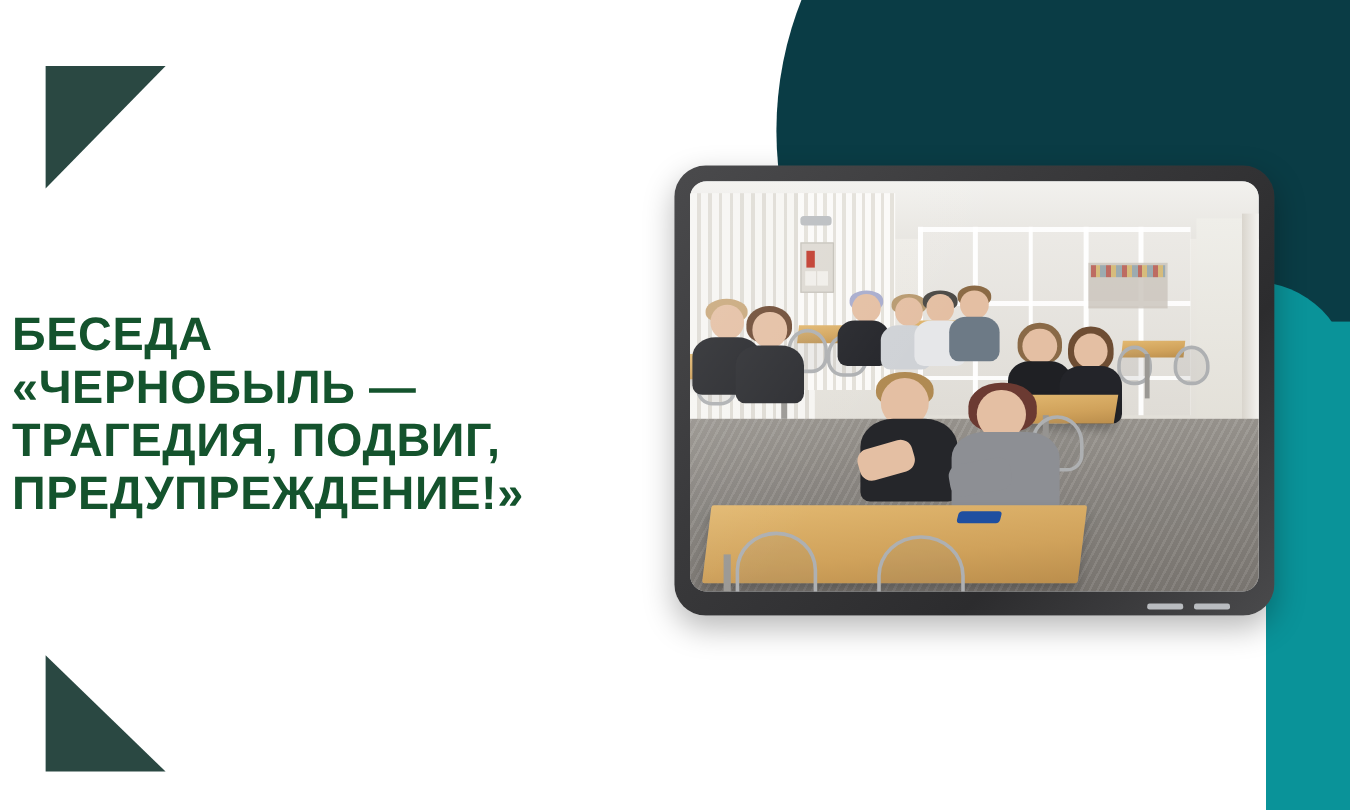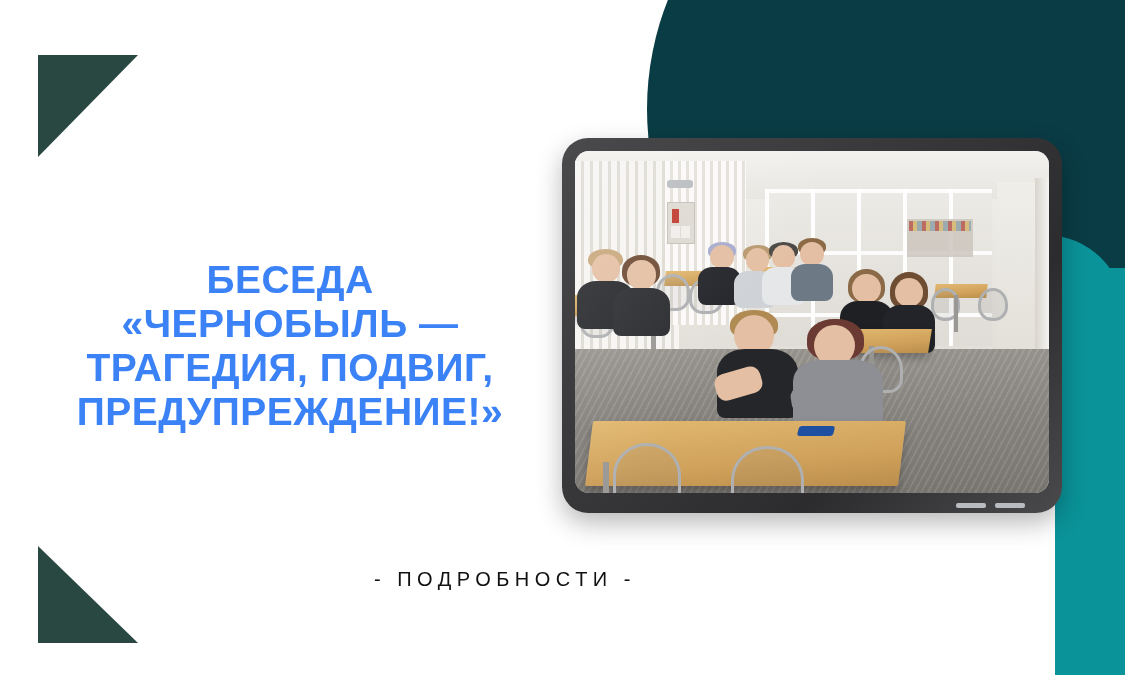--- a/index.html
+++ b/index.html
@@ -73,22 +73,22 @@
     height: 440px;
     background: #ffffff;
   }
 
   
   #headline {
     position: absolute;
     left: 10px;
     top: 258px;
     width: 560px;
-    text-align: center;
-    color: #3b82f6;
+    text-align: left;
+    color: #14532d;
     font-family: "Liberation Sans", sans-serif;
     font-weight: bold;
     font-size: 39px;
     line-height: 1.13;
     letter-spacing: 0.5px;
     white-space: pre-line;
   }
 
   #subtitle {
     position: absolute;
@@ -329,21 +329,20 @@
   <div class="shape" id="circle-dark-teal"></div>
   <div class="shape" id="block-teal-curve"></div>
   <div class="shape" id="teal-mask-left"></div>
   <div class="shape" id="block-teal"></div>
 
   <div id="headline">БЕСЕДА
 «ЧЕРНОБЫЛЬ —
 ТРАГЕДИЯ, ПОДВИГ,
 ПРЕДУПРЕЖДЕНИЕ!»</div>
 
-  <div id="subtitle">- ПОДРОБНОСТИ -</div>
 
   <div id="tablet">
     <div id="tablet-screen">
 
       <div class="ph" id="ph-ceiling"></div>
       <div class="ph" id="ph-backwall"></div>
       <div class="ph" id="ph-blinds"></div>
       <div class="ph" id="ph-blinds2"></div>
       <div class="ph" id="ph-lamp"></div>
       <div class="ph" id="ph-board"></div>

